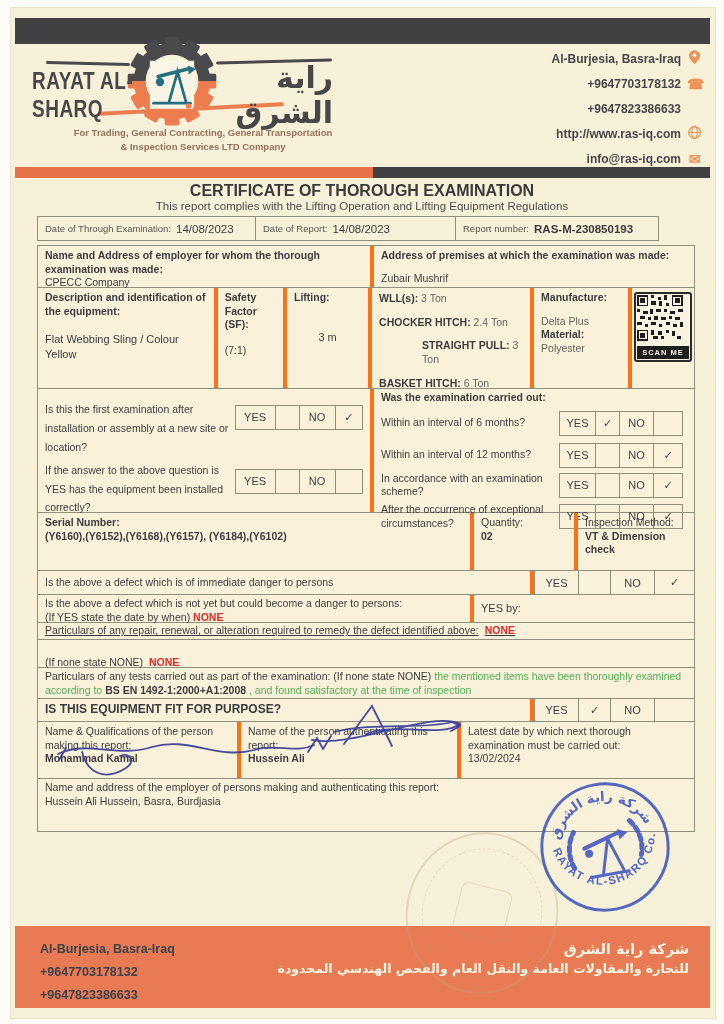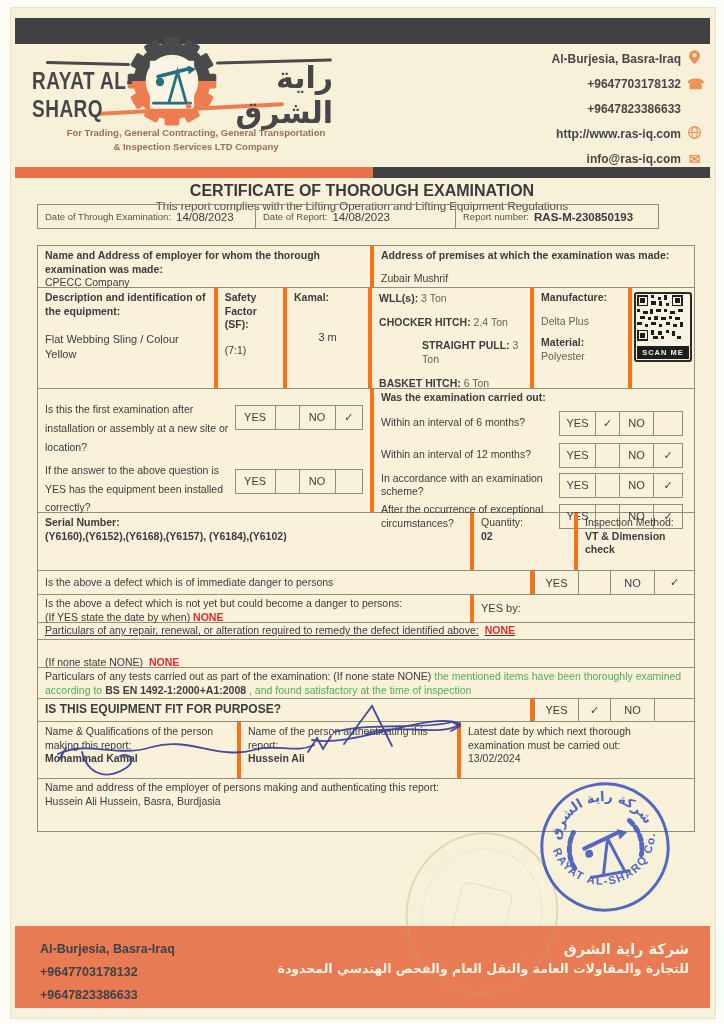--- a/index.html
+++ b/index.html
@@ -7,29 +7,29 @@
   .paper{position:absolute;left:10px;top:7px;width:704px;height:1010px;background:#f8f1d9;border:1px solid #eae1c6;}
   .abs{position:absolute;}
   
   .topbar{left:15px;top:18px;width:695px;height:26px;background:#414144;}
   .divider-orange{left:15px;top:167px;width:358px;height:11px;background:#e87247;}
   .divider-dark{left:373px;top:167px;width:337px;height:11px;background:#414144;}
   .brand-latin{left:32px;top:68px;width:125px;font-size:19px;font-weight:bold;letter-spacing:.5px;color:#47474a;transform:scaleY(1.25);transform-origin:left top;}
   .brand-arabic{left:183px;top:60px;width:150px;font-size:30px;font-weight:bold;color:#47474a;font-family:"DejaVu Sans",sans-serif;direction:rtl;}
   .wing{background:#4a4a4d;height:3px;border-radius:2px;}
   .swoosh{background:#ed7d4e;height:4px;border-radius:3px;}
-  .tagline{left:21px;top:126px;width:350px;text-align:center;font-size:9.5px;font-weight:bold;color:#977059;line-height:1.5;}
+  .tagline{left:28px;top:126px;width:350px;text-align:center;font-size:9.5px;font-weight:bold;color:#977059;line-height:1.5;}
   .contacts{right:22px;top:46px;width:230px;text-align:right;font-size:12px;font-weight:bold;color:#46464a;}
   .contact-line{display:flex;justify-content:flex-end;align-items:center;gap:6px;height:25px;}
   .cicon{color:#ec9255;font-size:14px;width:15px;text-align:center;flex:0 0 15px;}
   
   .title{left:0;top:182px;width:724px;text-align:center;font-size:16px;font-weight:bold;color:#3a3a3c;}
   .subtitle{left:0;top:200px;width:724px;text-align:center;font-size:11.5px;color:#4a4a4c;}
   
-  .dtable{left:37px;top:204px;width:622px;height:25px;display:flex;border:1px solid #8f8f7d;box-sizing:border-box;}
+  .dtable{left:37px;top:216px;width:622px;height:25px;display:flex;border:1px solid #8f8f7d;box-sizing:border-box;}
   .dcell{display:flex;align-items:center;gap:5px;padding:0 7px;border-right:1px solid #8f8f7d;box-sizing:border-box;}
   .dcell:last-child{border-right:none;}
   .slab{font-size:9.5px;color:#55554f;white-space:nowrap;}
   .dval{font-size:11.5px;color:#3a3a3c;white-space:nowrap;}
   .tbl{left:37px;top:245px;width:658px;border:1px solid #8f8f7d;box-sizing:border-box;background:rgba(250,243,219,.4);}
   .tr{display:flex;border-bottom:1px solid #8f8f7d;box-sizing:border-box;}
   .tr:last-child{border-bottom:none;}
   .td{border-right:4px solid #f97316;box-sizing:border-box;padding:3px 7px;font-size:10.5px;line-height:1.3;position:relative;}
   .td:last-child{border-right:none;}
   .b{font-weight:bold;}
@@ -194,33 +194,33 @@
     <div class="tr" style="height:101px;">
       <div class="td" style="width:182px;">
         <span class="b">Description and identification of the equipment:</span>
         <div style="margin-top:14px;font-size:11px;">Flat Webbing Sling / Colour Yellow</div>
       </div>
       <div class="td" style="width:70px;">
         <span class="b">Safety Factor (SF):</span>
         <div style="margin-top:12px;">(7:1)</div>
       </div>
       <div class="td" style="width:86px;">
-        <span class="b">Kamal:</span>
+        <span class="b">Lifting:</span>
         <div style="margin-top:25px;text-align:center;font-size:11px;">3 m</div>
       </div>
       <div class="td" style="width:164px;">
         <div style="margin-top:1px;"><span class="b">WLL(s):</span> <span class="muted">3 Ton</span></div>
         <div style="margin-top:10px;"><span class="b">CHOCKER HITCH:</span> <span class="muted">2.4 Ton</span></div>
         <div style="margin-top:10px;margin-left:43px;"><span class="b">STRAIGHT PULL:</span> <span class="muted">3 Ton</span></div>
         <div style="margin-top:10px;"><span class="b">BASKET HITCH:</span> <span class="muted">6 Ton</span></div>
       </div>
       <div class="td" style="width:99px;">
         <span class="b">Manufacture:</span>
         <div style="margin-top:10px;" class="muted">Delta Plus</div>
-        <div style="margin-top:8px;" class="b">Material:</div>
+        <div style="" class="b">Material:</div>
         <div class="muted">Polyester</div>
       </div>
       <div class="td" style="flex:1;padding:4px 2px;">
         <div class="qrwrap" style="margin:0 auto;">
           <svg width="46" height="46" viewBox="0 0 29 29" shape-rendering="crispEdges">
             <rect width="29" height="29" fill="#f7f2e2"></rect>
             <g fill="#1d1d1d">
               <rect x="0" y="0" width="7" height="7"></rect>
                 <rect x="22" y="0" width="7" height="7"></rect>
                 <rect x="0" y="22" width="7" height="7"></rect>

